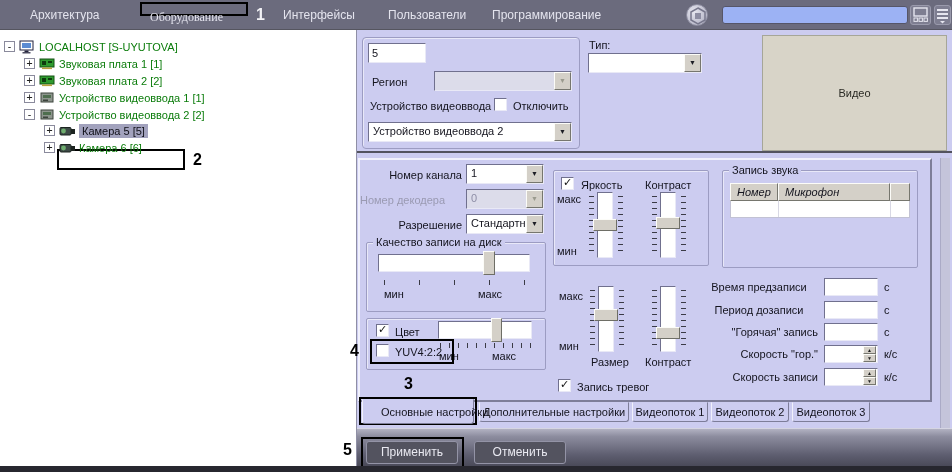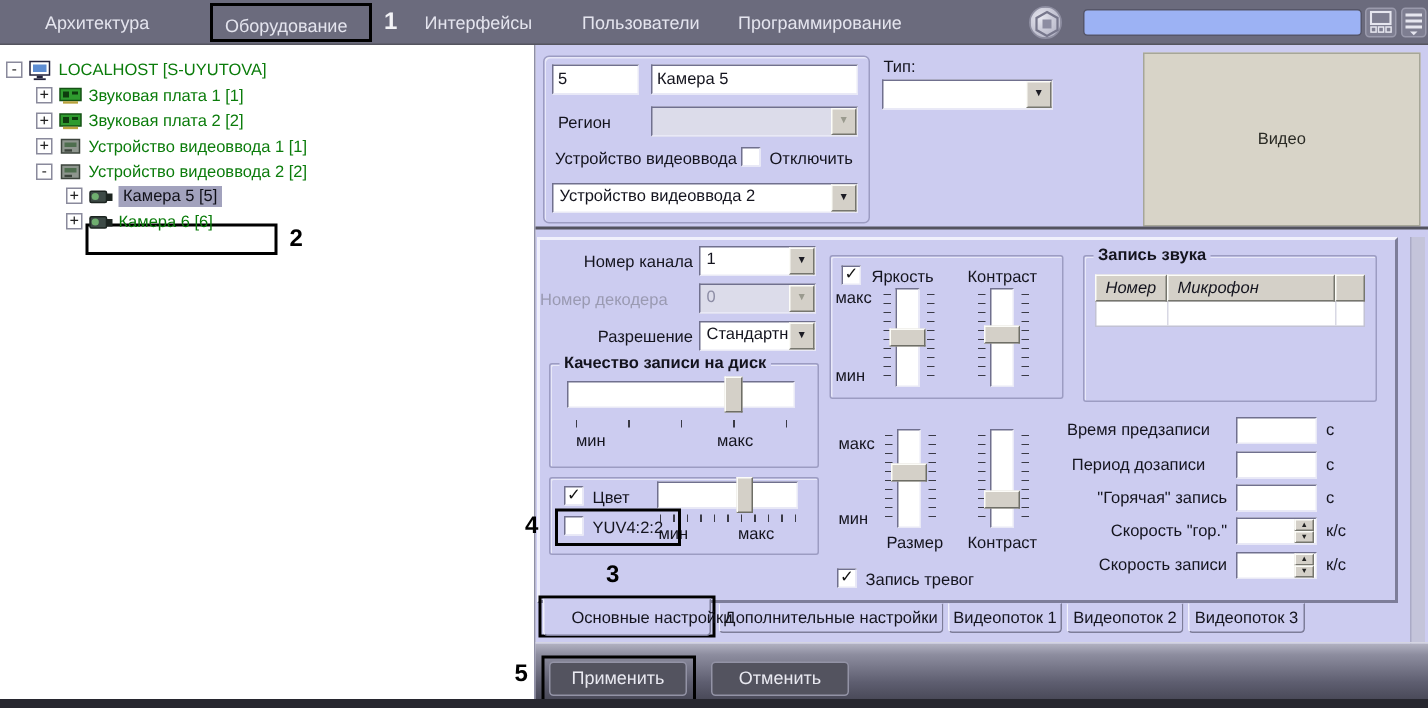--- a/index.html
+++ b/index.html
@@ -42,21 +42,21 @@
   .dd .dd-val{flex:1;padding:2px 2px 0 4px;overflow:hidden;white-space:nowrap;}
   .dd .dd-btn{width:17px;background:#d4d0c8;border:1px solid;border-color:#fcfcf8 #76766e #76766e #fcfcf8;
     color:#1c1c24;font-size:7px;text-align:center;line-height:16px;}
   .dd.dis{background:#dcdcea;}
   .dd.dis .dd-val{color:#8e8ea6;}
   .dd.dis .dd-btn{color:#9a9a8e;}
   .chk{position:absolute;width:13px;height:13px;background:#fff;border:1px solid;
     border-color:#70708e #e9e9f6 #e9e9f6 #70708e;}
   .chk.checked::after{content:"✓";position:absolute;left:1px;top:-2px;font-size:11px;font-weight:bold;color:#111;}
   .group{position:absolute;border:1px solid #9c9cc2;border-radius:4px;
-    box-shadow:1px 1px 0 rgba(255,255,255,.55) inset;font-weight:bold;}
+    box-shadow:1px 1px 0 rgba(255,255,255,.55) inset;}
   .legend{position:absolute;top:-7px;background:#ccccf0;padding:0 3px;white-space:nowrap;}
 
   
   .hgroove{position:absolute;background:#fff;border:1px solid;border-color:#70708e #e9e9f6 #e9e9f6 #70708e;height:18px;}
   .hthumb{position:absolute;width:12px;background:#d4d0c8;border:1px solid;border-color:#fcfcf8 #6e6e66 #6e6e66 #fcfcf8;}
   .hticks{position:absolute;height:5px;background:repeating-linear-gradient(90deg,#3a3a46 0 1px,transparent 1px var(--sp));}
   .vgroove{position:absolute;background:#fff;border:1px solid;border-color:#70708e #e9e9f6 #e9e9f6 #70708e;width:16px;}
   .vthumb{position:absolute;height:12px;background:#d4d0c8;border:1px solid;border-color:#fcfcf8 #6e6e66 #6e6e66 #fcfcf8;}
   .vticks{position:absolute;width:5px;background:repeating-linear-gradient(180deg,#3a3a46 0 1px,transparent 1px 6px);}
 
@@ -97,21 +97,21 @@
   .video-box{left:762px;top:35px;width:185px;height:116px;background:#d8d4c8;border:1px solid #a6a698;
     display:flex;align-items:center;justify-content:center;color:#2a2a24;}
 </style>
 </head>
 <body>
 
 <div id="app">
 
   <div class="abs toolbar">
     <span class="tb-tab" style="left:30px">Архитектура</span>
-    <div class="co-box" style="left:140px;top:2px;width:108px;height:26px;">
+    <div class="co-box" style="left:140px;top:2px;width:108px;height:14px;font-family:Liberation Serif, serif;">
       <span class="tb-tab" style="left:8px;top:-2px">Оборудование</span>
     </div>
     <span class="co-num light" style="left:256px;top:7px">1</span>
     <span class="tb-tab" style="left:283px">Интерфейсы</span>
     <span class="tb-tab" style="left:388px">Пользователи</span>
     <span class="tb-tab" style="left:492px">Программирование</span>
 
     <div class="tb-logo">
       <svg width="18" height="18" viewBox="0 0 18 18">
         <polygon points="9,1 16,5 16,13 9,17 2,13 2,5" fill="none" stroke="#77778c" stroke-width="1.5"></polygon>
@@ -226,21 +226,20 @@
           </svg>
       </span>
       <span class="t-lbl">Камера 6 [6]</span>
     </div>
 
     <span class="co-num" style="left:343px;top:412px">5</span>
   </div>
 
   <div class="abs group" style="left:362px;top:37px;width:218px;height:112px"></div>
   <input class="abs tin" style="left: 368px; top: 43px; width: 58px; height: 20px;" value="5">
-  <input class="abs tin" style="left: 434px; top: 43px; width: 138px; height: 20px;" value="Камера 5">
   <span class="lbl" style="left:372px;top:76px">Регион</span>
   <div class="dd dis" style="left:434px;top:71px;width:138px;height:20px">
     <span class="dd-val"></span>
     <span class="dd-btn">▼</span>
   </div>
   <span class="lbl" style="left:370px;top:100px">Устройство видеоввода</span>
   <span class="chk" style="left:494px;top:98px"></span>
   <span class="lbl" style="left:513px;top:100px">Отключить</span>
   <div class="dd" style="left:368px;top:122px;width:204px;height:20px">
     <span class="dd-val">Устройство видеоввода 2</span>

